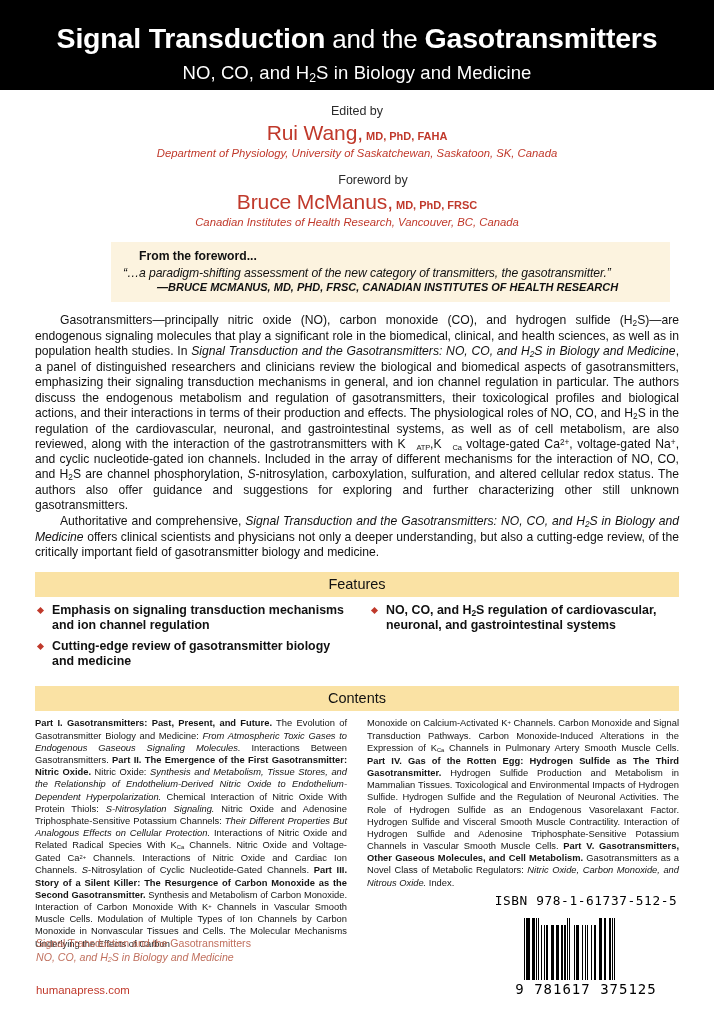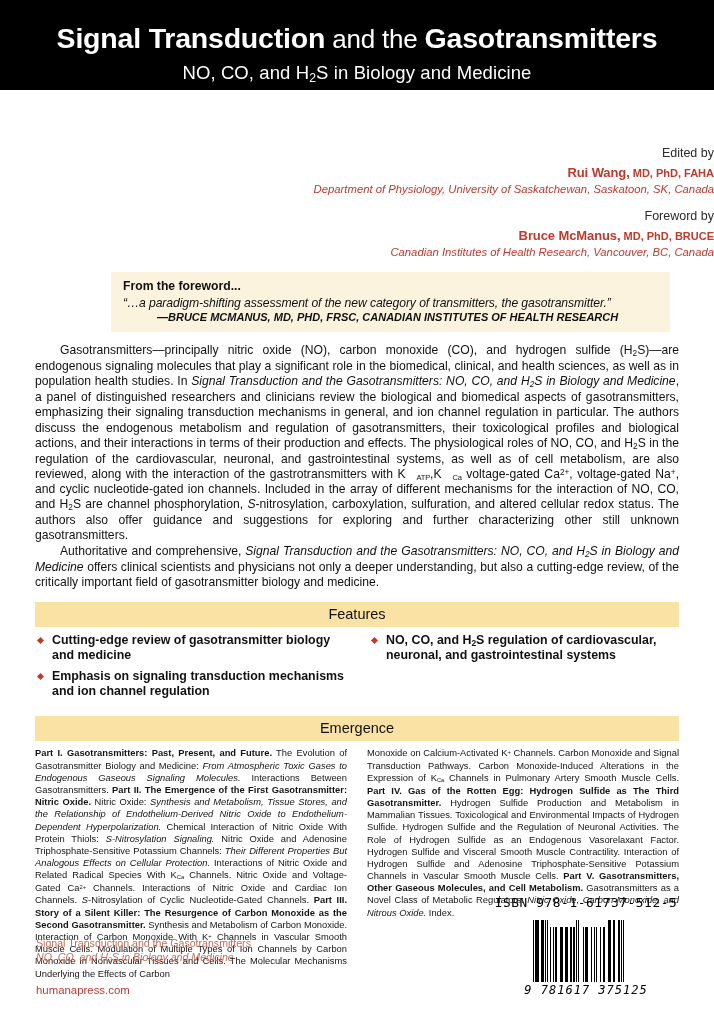--- a/index.html
+++ b/index.html
@@ -39,38 +39,37 @@
     color: #ffffff;
     font-size: 18.5px;
     font-weight: normal;
     padding-top: 9px;
     letter-spacing: 0.1px;
   }
   .book-subtitle sub { font-size: 0.66em; vertical-align: -0.22em; }
 
   
   .editors {
-    text-align: right;
+    text-align: center;
     padding-top: 14px;
-    margin-top: 42px;
   }
   .edited-by, .foreword-by {
     font-size: 12.5px;
     color: #2a2a2a;
     margin: 0 0 3px 0;
   }
   .foreword-by { padding-top: 14px; padding-left: 32px; }
   .person {
     margin: 0 0 2px 0;
     color: #C0392B;
     white-space: nowrap;
   }
   .person .pname {
-    font-size: 13px;
-    font-weight: bold;
+    font-size: 21px;
+    font-weight: normal;
     letter-spacing: -0.1px;
   }
   .person .pcred {
     font-size: 11px;
     font-weight: bold;
   }
   .affil {
     font-size: 11.3px;
     font-style: italic;
     color: #C0392B;
@@ -82,21 +81,21 @@
     margin: 14px 44px 0 111px;
     background: #FCF3DF;
     padding: 7px 12px 9px 12px;
     box-sizing: border-box;
     width: 559px;
   }
   .quote-head {
     font-size: 12.2px;
     font-weight: bold;
     color: #111111;
-    margin: 0 0 3px 0;
+    margin: 0 0 3px 16px;
   }
   .quote-text {
     font-size: 12.2px;
     font-style: italic;
     color: #111111;
     margin: 0 0 1px 0;
     letter-spacing: -0.1px;
   }
   .quote-attrib {
     font-size: 11px;
@@ -208,25 +207,24 @@
   }
   .barcode i {
     display: block;
     height: 100%;
     background: #000;
   }
   .barcode i.g { background: #ffffff; }
   .barcode i.sh { height: 88%; }
   .barnum {
     font-family: "DejaVu Sans Mono", monospace;
-    font-size: 12px;
+    font-size: 14px;
     letter-spacing: 1px;
     margin-top: 1px;
     color: #000;
-    font-style: italic;
   }
 
   
   .footer {
     position: absolute;
     left: 36px;
     bottom: 24px;
     color: #C0705E;
   }
   .footer-title {
@@ -256,21 +254,21 @@
 
 <div class="editors">
   <p class="edited-by">Edited by</p>
   <p class="person">
     <span class="pname">Rui Wang,</span><span class="pcred"> MD, PhD, FAHA</span>
   </p>
   <p class="affil">Department of Physiology, University of Saskatchewan, Saskatoon, SK, Canada</p>
 
   <p class="edited-by foreword-by">Foreword by</p>
   <p class="person">
-    <span class="pname">Bruce McManus,</span><span class="pcred"> MD, PhD, BRUCE</span>
+    <span class="pname">Bruce McManus,</span><span class="pcred"> MD, PhD, FRSC</span>
   </p>
   <p class="affil">Canadian Institutes of Health Research, Vancouver, BC, Canada</p>
 </div>
 
 <div class="quote-box">
   <p class="quote-head">From the foreword...</p>
   <p class="quote-text">“…a paradigm-shifting assessment of the new category of transmitters, the gasotransmitter.”</p>
   <p class="quote-attrib">—BRUCE MCMANUS, MD, PHD, FRSC, CANADIAN INSTITUTES OF HEALTH RESEARCH</p>
 </div>
 
@@ -279,37 +277,37 @@
   <p>Authoritative and comprehensive, <i>Signal Transduction and the Gasotransmitters: NO, CO, and H<sub>2</sub>S in Biology and Medicine</i> offers clinical scientists and physicians not only a deeper understanding, but also a cutting-edge review, of the critically important field of gasotransmitter biology and medicine.</p>
 </div>
 
 <div class="section-bar features-bar">
   <span>Features</span>
 </div>
 <div class="features-wrap">
   <div class="features-col">
     <div class="feature-item">
       <span class="bullet"></span>
-      <span class="feature-text">Cutting-edge review of gasotransmitter biology and medicine</span>
+      <span class="feature-text">Emphasis on signaling transduction mechanisms and ion channel regulation</span>
     </div>
     <div class="feature-item">
       <span class="bullet"></span>
-      <span class="feature-text">Emphasis on signaling transduction mechanisms and ion channel regulation</span>
+      <span class="feature-text">Cutting-edge review of gasotransmitter biology and medicine</span>
     </div>
   </div>
   <div class="features-col">
     <div class="feature-item">
       <span class="bullet"></span>
       <span class="feature-text">NO, CO, and H<sub>2</sub>S regulation of cardiovascular, neuronal, and gastrointestinal systems</span>
     </div>
   </div>
 </div>
 
 <div class="section-bar contents-bar">
-  <span>Emergence</span>
+  <span>Contents</span>
 </div>
 <div class="contents-wrap">
   <div class="contents-col"><b>Part I. Gasotransmitters: Past, Present, and Future.</b> The Evolution of Gasotransmitter Biology and Medicine: <i>From Atmospheric Toxic Gases to Endogenous Gaseous Signaling Molecules.</i> Interactions Between Gasotransmitters. <b>Part II. The Emergence of the First Gasotransmitter: Nitric Oxide.</b> Nitric Oxide: <i>Synthesis and Metabolism, Tissue Stores, and the Relationship of Endothelium-Derived Nitric Oxide to Endothelium-Dependent Hyperpolarization.</i> Chemical Interaction of Nitric Oxide With Protein Thiols: <i>S-Nitrosylation Signaling.</i> Nitric Oxide and Adenosine Triphosphate-Sensitive Potassium Channels: <i>Their Different Properties But Analogous Effects on Cellular Protection.</i> Interactions of Nitric Oxide and Related Radical Species With K<sub>Ca</sub> Channels. Nitric Oxide and Voltage-Gated Ca<sup>2+</sup> Channels. Interactions of Nitric Oxide and Cardiac Ion Channels. <i>S</i>-Nitrosylation of Cyclic Nucleotide-Gated Channels. <b>Part III. Story of a Silent Killer: The Resurgence of Carbon Monoxide as the Second Gasotransmitter.</b> Synthesis and Metabolism of Carbon Monoxide. Interaction of Carbon Monoxide With K<sup>+</sup> Channels in Vascular Smooth Muscle Cells. Modulation of Multiple Types of Ion Channels by Carbon Monoxide in Nonvascular Tissues and Cells. The Molecular Mechanisms Underlying the Effects of Carbon</div>
   <div class="contents-col">Monoxide on Calcium-Activated K<sup>+</sup> Channels. Carbon Monoxide and Signal Transduction Pathways. Carbon Monoxide-Induced Alterations in the Expression of K<sub>Ca</sub> Channels in Pulmonary Artery Smooth Muscle Cells. <b>Part IV. Gas of the Rotten Egg: Hydrogen Sulfide as The Third Gasotransmitter.</b> Hydrogen Sulfide Production and Metabolism in Mammalian Tissues. Toxicological and Environmental Impacts of Hydrogen Sulfide. Hydrogen Sulfide and the Regulation of Neuronal Activities. The Role of Hydrogen Sulfide as an Endogenous Vasorelaxant Factor. Hydrogen Sulfide and Visceral Smooth Muscle Contractility. Interaction of Hydrogen Sulfide and Adenosine Triphosphate-Sensitive Potassium Channels in Vascular Smooth Muscle Cells. <b>Part V. Gasotransmitters, Other Gaseous Molecules, and Cell Metabolism.</b> Gasotransmitters as a Novel Class of Metabolic Regulators: <i>Nitric Oxide, Carbon Monoxide, and Nitrous Oxide.</i> Index.</div>
 </div>
 
 <div class="isbn-area">
   <div class="isbn-text">ISBN 978-1-61737-512-5</div>
   <div class="barcode-box">
     <div class="barcode" id="barcode-bars">

